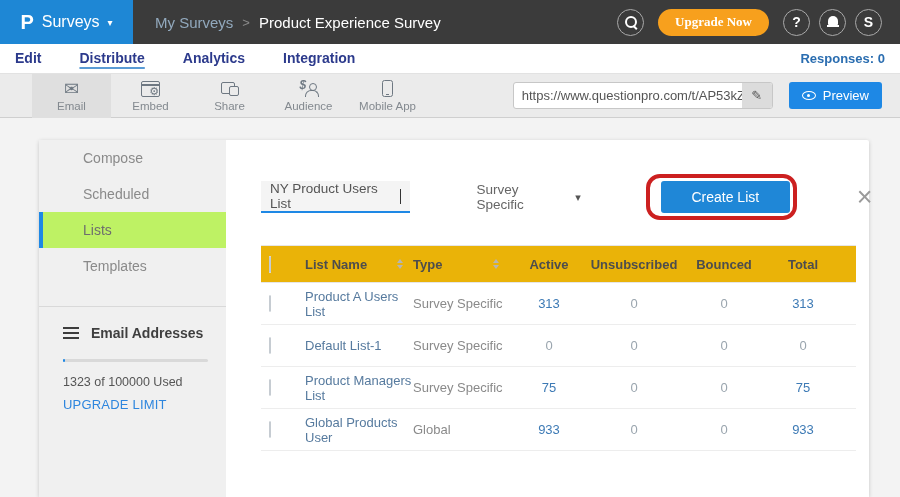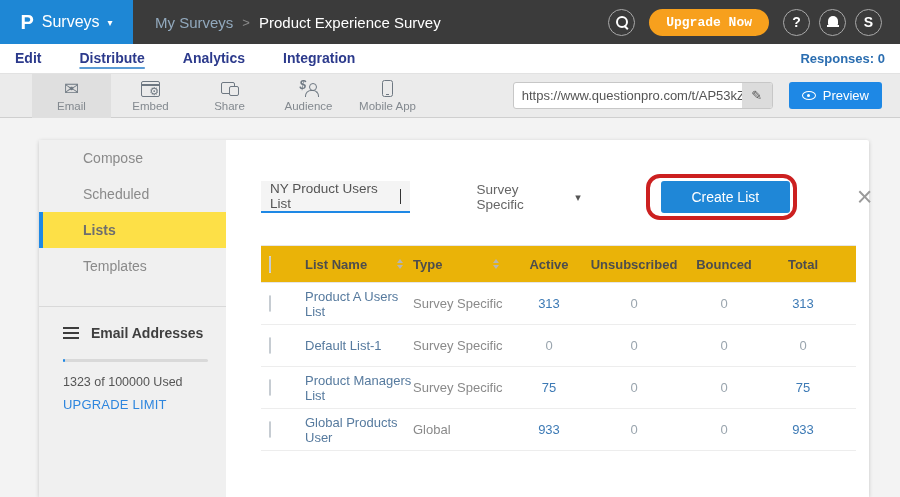--- a/index.html
+++ b/index.html
@@ -11,21 +11,21 @@
   .logo-block { width:133px; height:44px; background:#1e87d5; display:flex; align-items:center; justify-content:center; gap:8px; cursor:pointer; }
   .logo-p { color:#fff; font-size:20px; font-weight:700; line-height:1; }
   .logo-text { color:#fff; font-size:16px; }
   .logo-caret { color:#fff; font-size:10px; }
   .breadcrumb { display:flex; align-items:center; gap:9px; margin-left:22px; font-size:15px; }
   .bc-root { color:#92a9bd; cursor:pointer; }
   .bc-sep { color:#8a8a8a; font-size:13px; }
   .bc-current { color:#fff; }
   .topbar-right { margin-left:auto; display:flex; align-items:center; gap:9px; padding-right:18px; }
   .circle-btn { width:27px; height:27px; border:1.5px solid #a9a9a9; border-radius:50%; display:flex; align-items:center; justify-content:center; color:#fff; font-size:14px; font-weight:700; cursor:pointer; flex:0 0 auto; }
-  .upgrade-btn { height:27px; padding:0 17px; background:#f7a01d; border:none; border-radius:14px; color:#fff; font-size:13px; font-weight:700; font-family:Liberation Mono, monospace; cursor:pointer; margin:0 5px; }
+  .upgrade-btn { height:27px; padding:0 17px; background:#f7a01d; border:none; border-radius:14px; color:#fff; font-size:13px; font-weight:700; font-family:Liberation Serif, serif; cursor:pointer; margin:0 5px; }
   .search-glyph { position:relative; width:14px; height:14px; }
   .search-glyph::before { content:""; position:absolute; left:1px; top:1px; width:8px; height:8px; border:2px solid #fff; border-radius:50%; }
   .search-glyph::after { content:""; position:absolute; left:10px; top:10px; width:5px; height:2px; background:#fff; transform:rotate(45deg); transform-origin:0 0; }
   .bell-glyph { position:relative; width:12px; height:12px; }
   .bell-glyph::before { content:""; position:absolute; left:1px; top:0; width:10px; height:9px; background:#fff; border-radius:5px 5px 1px 1px; }
   .bell-glyph::after { content:""; position:absolute; left:0; top:9px; width:12px; height:1.5px; background:#fff; box-shadow:4px 2px 0 -1px #fff; }
 
   
   .tabbar { height:30px; background:#fff; border-bottom:1px solid #e2e2e2; display:flex; align-items:center; padding:0 15px; }
   .tab { font-size:14px; color:#2c3a8c; font-weight:700; margin-right:38px; cursor:pointer; padding-bottom:2px; }
@@ -57,21 +57,21 @@
   .url-edit { width:30px; background:#dcdcdc; display:flex; align-items:center; justify-content:center; font-size:13px; color:#555; cursor:pointer; }
   .preview-btn { margin-left:16px; height:27px; padding:0 13px; background:#1e88e5; border:none; border-radius:3px; color:#fff; font-size:13px; font-family:inherit; display:flex; align-items:center; gap:7px; cursor:pointer; }
   .eye-glyph { position:relative; width:14px; height:9px; border:1.5px solid #fff; border-radius:50%; }
   .eye-glyph::after { content:""; position:absolute; left:50%; top:50%; width:3px; height:3px; margin:-1.5px 0 0 -1.5px; background:#fff; border-radius:50%; }
 
   
   .page { position:relative; height:379px; background:#f3f3f3; }
   .card { position:absolute; left:39px; top:22px; width:830px; height:357px; background:#fff; box-shadow:0 1px 4px rgba(0,0,0,.18); border-radius:2px 2px 0 0; display:flex; }
   .sidebar { width:187px; background:#f0f0f0; flex:0 0 auto; display:flex; flex-direction:column; }
   .side-item { height:36px; display:flex; align-items:center; padding-left:40px; font-size:14px; color:#8a8a8a; cursor:pointer; border-left:4px solid transparent; }
-  .side-item.active { background:#fde047; border-left:4px solid #1e88e5; color:#6e6e6e;font-weight:bold; }
+  .side-item.active { background:#bef264; border-left:4px solid #1e88e5; color:#6e6e6e; }
   .side-divider { height:1px; background:#d9d9d9; margin-top:22px; }
   .email-block { padding:18px 18px 0 24px; }
   .email-title-row { display:flex; align-items:center; gap:12px; }
   .bars-glyph { width:16px; height:13px; position:relative; }
   .bars-glyph::before { content:""; position:absolute; left:0; top:0; width:16px; height:2.5px; background:#3d3d3d; box-shadow:0 5px 0 #3d3d3d, 0 10px 0 #3d3d3d; }
   .email-title { font-size:14px; font-weight:700; color:#3f3f3f; }
   .progress-track { margin-top:18px; width:145px; height:3px; background:#d9d9d9; border-radius:2px; position:relative; }
   .progress-fill { position:absolute; left:0; top:0; height:3px; background:#1e88e5; border-radius:2px; }
   .usage-text { margin-top:13px; font-size:12.5px; color:#555; }
   .upgrade-link { margin-top:8px; font-size:13px; color:#2e86de; cursor:pointer; letter-spacing:.2px; }

